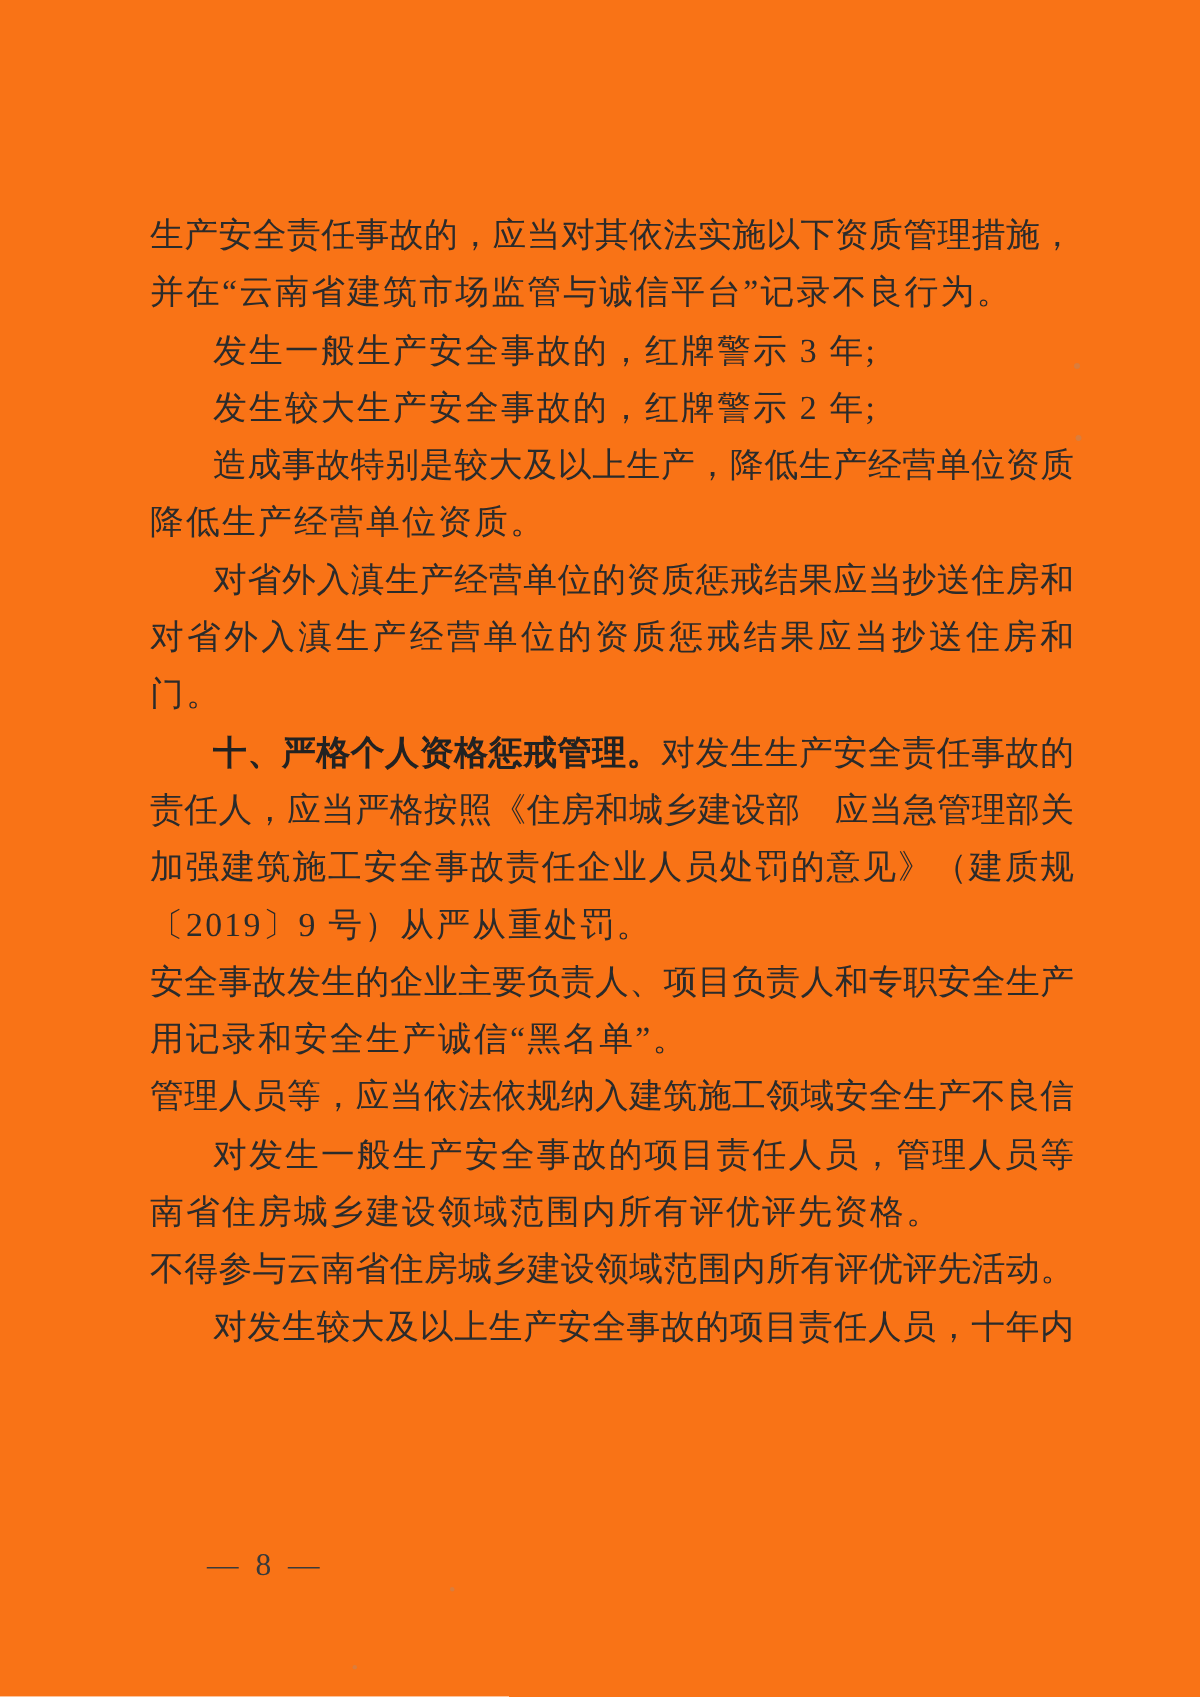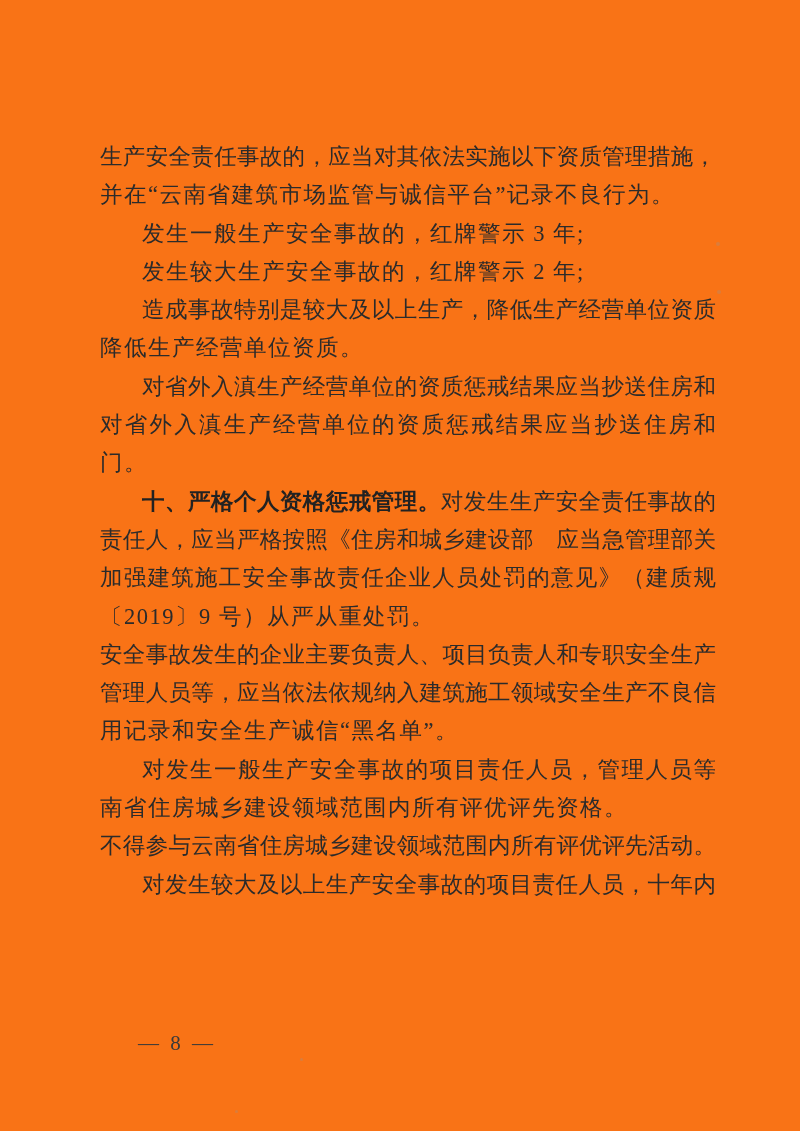--- a/index.html
+++ b/index.html
@@ -89,22 +89,22 @@
         <div class="line endline"><span class="seg">门。</span></div>
       </div>
       <div class="para">
         <div class="line fillline indent"><span class="seg bold">十、严格个人资格惩戒管理。</span><span class="seg">对发生生产安全责任事故的</span></div>
         <div class="line fillline"><span class="seg">责任人，应当严格按照《住房和城乡建设部　应当急管理部关于</span></div>
         <div class="line fillline"><span class="seg">加强建筑施工安全事故责任企业人员处罚的意见》（建质规</span></div>
         <div class="line endline"><span class="seg">〔2019〕9 号）从严从重处罚。</span></div>
       </div>
       <div class="para">
         <div class="line fillline"><span class="seg">安全事故发生的企业主要负责人、项目负责人和专职安全生产</span></div>
+        <div class="line endline"><span class="seg">用记录和安全生产诚信“黑名单”。</span></div>
         <div class="line fillline"><span class="seg">管理人员等，应当依法依规纳入建筑施工领域安全生产不良信</span></div>
-        <div class="line endline"><span class="seg">用记录和安全生产诚信“黑名单”。</span></div>
       </div>
       <div class="para">
         <div class="line fillline indent"><span class="seg">对发生一般生产安全事故的项目责任人员，管理人员等</span></div>
         <div class="line endline"><span class="seg">南省住房城乡建设领域范围内所有评优评先资格。</span></div>
       </div>
       <div class="para">
         <div class="line fillline"><span class="seg">不得参与云南省住房城乡建设领域范围内所有评优评先活动。</span></div>
         <div class="line fillline indent"><span class="seg">对发生较大及以上生产安全事故的项目责任人员，十年内</span></div>
       </div>
     </main>

